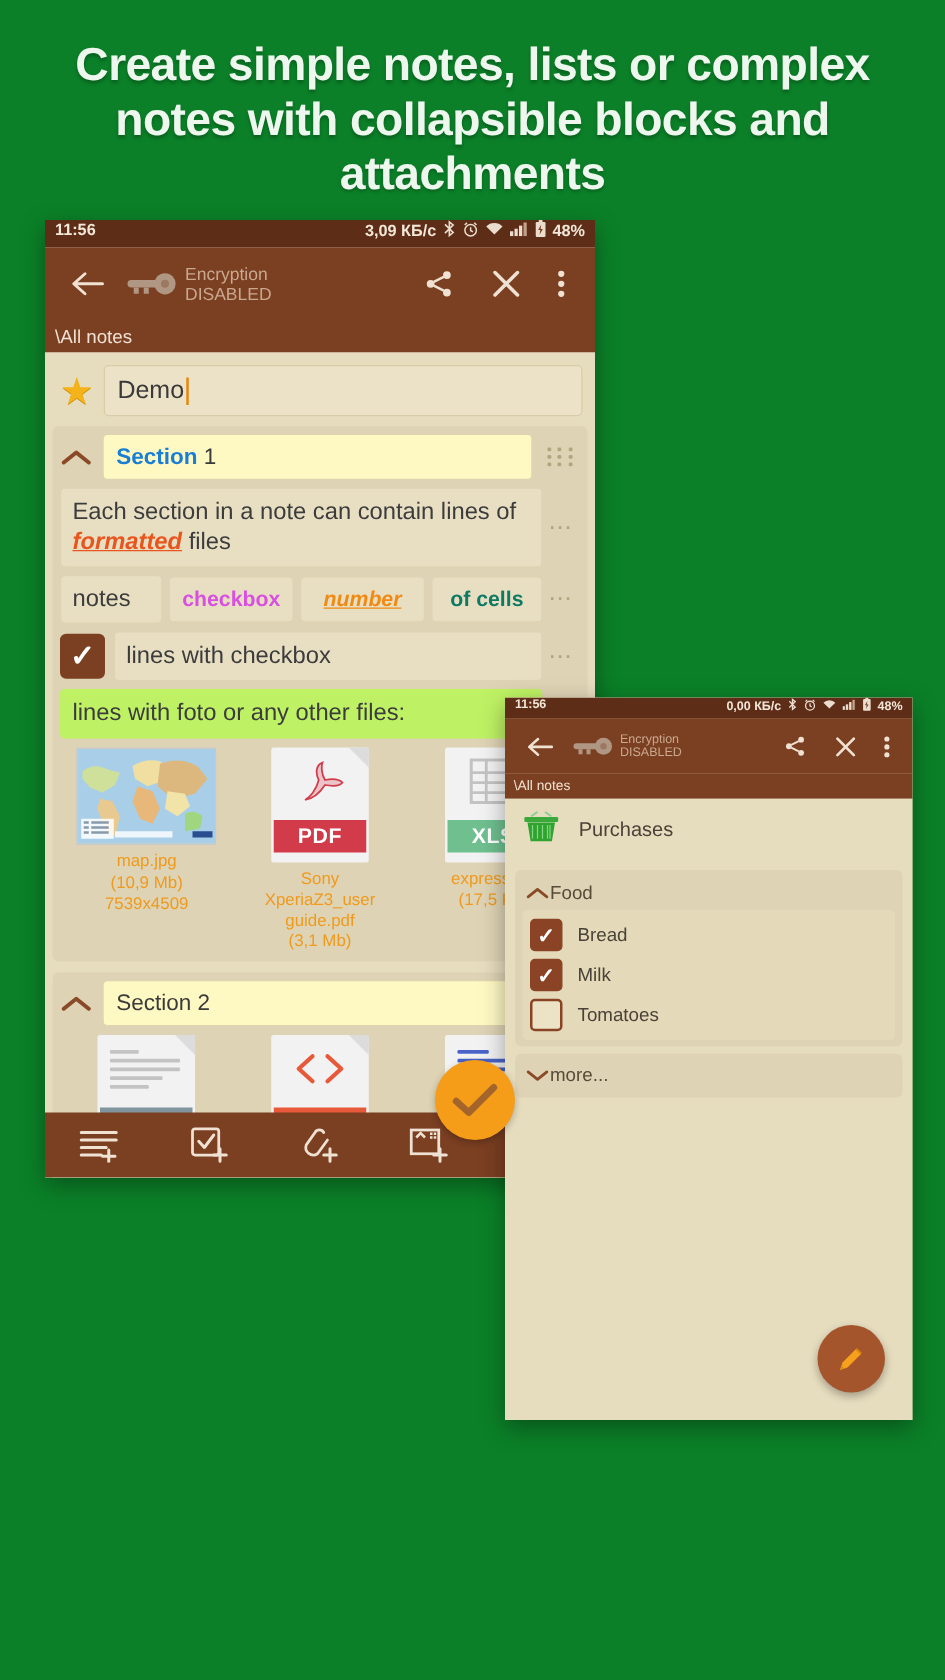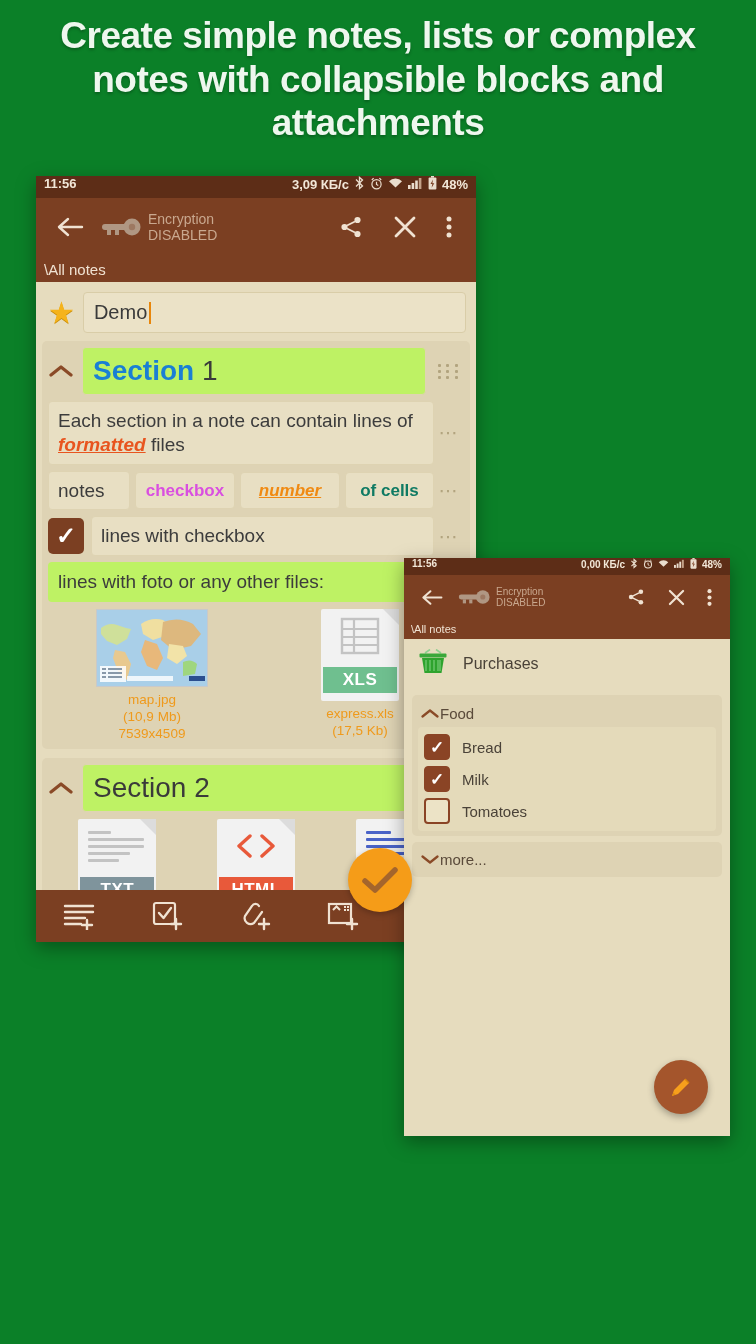--- a/index.html
+++ b/index.html
@@ -11,21 +11,21 @@
   body { background: #0b8028; position: relative; }
 
   
   .caption {
     position: absolute; left: 0; width: 756px;
     text-align: center; color: #eef7ee;
     font-weight: bold; letter-spacing: -0.5px;
     text-shadow: 0 2px 3px rgba(0,0,0,.25);
     line-height: 1.18;
   }
-  #caption-top { top: 14px; font-size: 37px; padding: 0 38px; }
+  #caption-top { top: 30px; font-size: 37px; padding: 0 38px; }
 
   
   .phone {
     position: absolute;
     background: #e6dcbe;
     box-shadow: 0 6px 18px rgba(0,0,0,.35);
     overflow: hidden;
   }
   #phone-back { left: 36px; top: 176px; width: 440px; height: 766px; }
   #phone-front { left: 404px; top: 558px; width: 326px; height: 578px; }
@@ -73,22 +73,22 @@
   }
   .caret { display: inline-block; width: 2px; height: 22px; background: #e8860b; margin-left: 2px; }
 
   .section {
     background: #ded3b4; border-radius: 5px; margin: 0 0 9px 0;
     padding: 6px 6px 7px 6px;
   }
   .sec-head { display: flex; align-items: center; gap: 8px; }
   .chev { width: 26px; text-align: center; color: #8a4a27; font-size: 22px; font-weight: bold; line-height: 1; }
   .sec-title-box {
-    flex: 1; background: #bef264; border: 1px solid #dfd4b2; border-radius: 4px;
-    padding: 7px 10px; font-size: 28px; color: #3a3a3a;
+    flex: 1; background: #fef9c3; border: 1px solid #dfd4b2; border-radius: 4px;
+    padding: 7px 10px; font-size: 18px; color: #3a3a3a;
   }
   .sec-title-box .blue { color: #1a7fd4; font-weight: bold; }
   .grip { width: 30px; display: grid; grid-template-columns: repeat(3,1fr); gap: 3px; padding: 0 4px; }
   .grip i { width: 3px; height: 3px; background: #b2a47f; border-radius: 1px; display: block; }
   .dots3 { width: 30px; text-align: center; color: #b2a47f; font-size: 19px; letter-spacing: 2px; }
 
   .row { display: flex; align-items: center; gap: 0; margin-top: 6px; }
   .cellbox {
     background: #e8dfc3; border: 1px solid #ded3b2; border-radius: 4px;
     padding: 7px 9px; font-size: 19px; color: #3c3c3c; line-height: 1.25;
@@ -340,20 +340,32 @@
               <rect x="92" y="66" width="16" height="5" fill="#2b4e8f"></rect>
             </svg>
           </div>
           <div class="fname">
             <div>map.jpg</div>
             <div>(10,9 Mb)</div>
             <div>7539x4509</div>
           </div>
         </div>
 
+        <div class="ftile">
+          <div class="doc">
+            <svg width="48" height="44" viewBox="0 0 48 44" style="position:absolute;left:15px;top:6px">
+              <path d="M26 6 c-5 2-6 8-3 14 -2 8-7 14-11 16 6-1 12-6 16-12 6 1 12 1 14-2 -3-3-9-3-14-2 -3-5-3-11-2-14Z" fill="#d23b4a" stroke="#d23b4a" stroke-width="1.4" fill-opacity=".25"></path>
+            </svg>
+            <div class="tag" style="background:#d23b4a">PDF</div>
+          </div>
+          <div class="fname">
+            <div>Sony XperiaZ3_user guide.pdf</div>
+            <div>(3,1 Mb)</div>
+          </div>
+        </div>
 
         <div class="ftile">
           <div class="doc">
             <svg width="40" height="40" viewBox="0 0 40 40" style="position:absolute;left:19px;top:8px">
               <rect x="2" y="2" width="36" height="34" fill="none" stroke="#c3c3c3" stroke-width="2.4"></rect>
               <path d="M2 12 H38 M2 20 H38 M2 28 H38 M14 2 V36" stroke="#c3c3c3" stroke-width="2.2"></path>
             </svg>
             <div class="tag" style="background:#6fbf8f">XLS</div>
           </div>
           <div class="fname">

